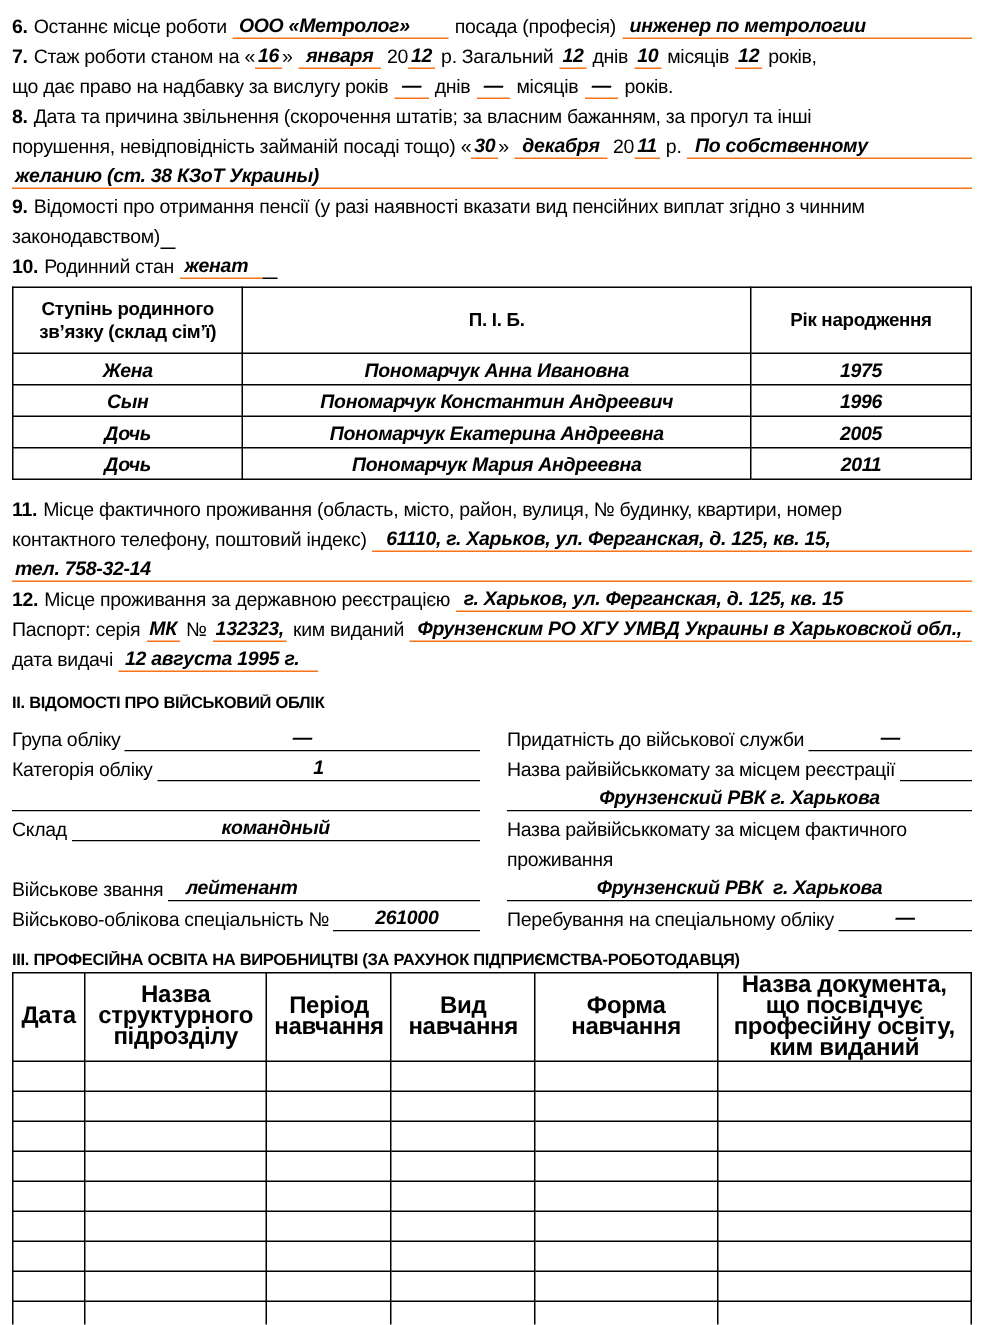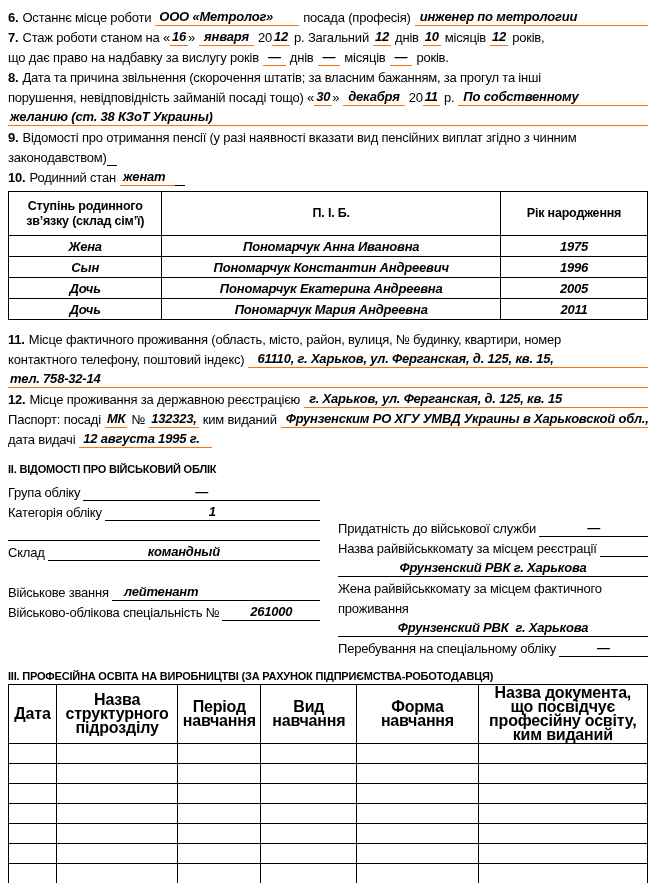--- a/index.html
+++ b/index.html
@@ -44,21 +44,21 @@
   table.edu td { height: 20px; }
 
   
   .sec-title { font-weight: bold; font-size: 11px; white-space: pre; overflow: hidden; }
   .sec2 { margin-top: 15px; }
   .sec3 { margin-top: 13px; margin-bottom: 2px; }
 
   
   .mil { display: flex; margin-top: 6px; }
   .mil-left { width: 312px; flex: 0 0 auto; }
-  .mil-right { flex: 1 1 auto; margin-left: 18px; margin-top: 36px; }
+  .mil-right { flex: 1 1 auto; margin-left: 18px; }
   .mrow { display: flex; align-items: flex-end; height: 20px; line-height: 16px; white-space: pre; overflow: hidden; }
   .mlabel { flex: 0 0 auto; margin-right: 3px; }
   .mfill {
     flex: 1 1 auto; border-bottom: 1px solid #000;
     font-weight: bold; font-style: italic; text-align: center; min-width: 12px;
   }
   .mfill.left { text-align: left; padding-left: 12px; }
 </style>
 </head>
 <body>
@@ -180,21 +180,21 @@
 <div class="line">
   <span class="val fill" style="padding-left:2px">тел. 758-32-14</span>
 </div>
 
 <div class="line">
   <span class="num">12.</span>
   <span>Місце проживання за державною реєстрацією</span>
   <span class="val fill">г. Харьков, ул. Ферганская, д. 125, кв. 15</span>
 </div>
 <div class="line">
-  <span>Паспорт: посаді</span>
+  <span>Паспорт: серія</span>
   <span class="val snug">МК</span>
   <span>№</span>
   <span class="val snug">132323,</span>
   <span>ким виданий</span>
   <span class="val fill">Фрунзенским РО ХГУ УМВД Украины в Харьковской обл.,</span>
 </div>
 <div class="line">
   <span>дата видачі</span>
   <span class="val" style="padding:0 12px 0 4px">12 августа 1995 г.</span>
 </div>
@@ -234,21 +234,21 @@
       <span class="mfill">—</span>
     </div>
     <div class="mrow">
       <span class="mlabel">Назва райвійськкомату за місцем реєстрації</span>
       <span class="mfill"></span>
     </div>
     <div class="mrow">
       <span class="mfill">Фрунзенский РВК г. Харькова</span>
     </div>
     <div class="mrow">
-      <span class="mlabel">Жена райвійськкомату за місцем фактичного</span>
+      <span class="mlabel">Назва райвійськкомату за місцем фактичного</span>
     </div>
     <div class="mrow">
       <span class="mlabel">проживання</span>
     </div>
     <div class="mrow">
       <span class="mfill">Фрунзенский РВК  г. Харькова</span>
     </div>
     <div class="mrow">
       <span class="mlabel">Перебування на спеціальному обліку</span>
       <span class="mfill">—</span>

